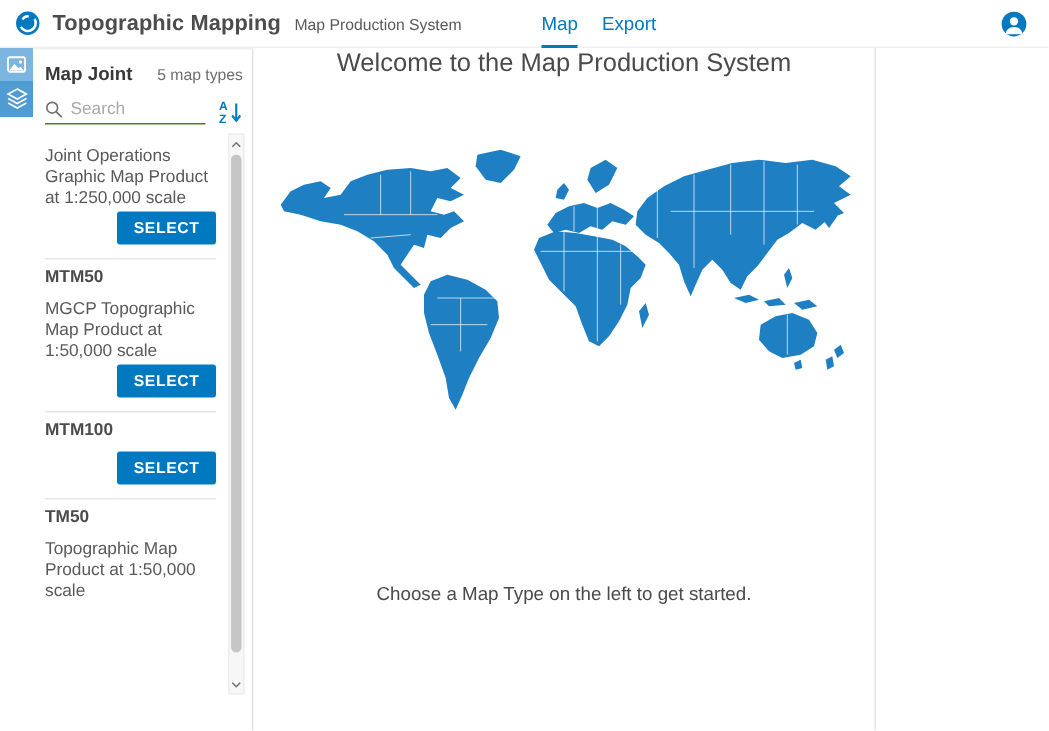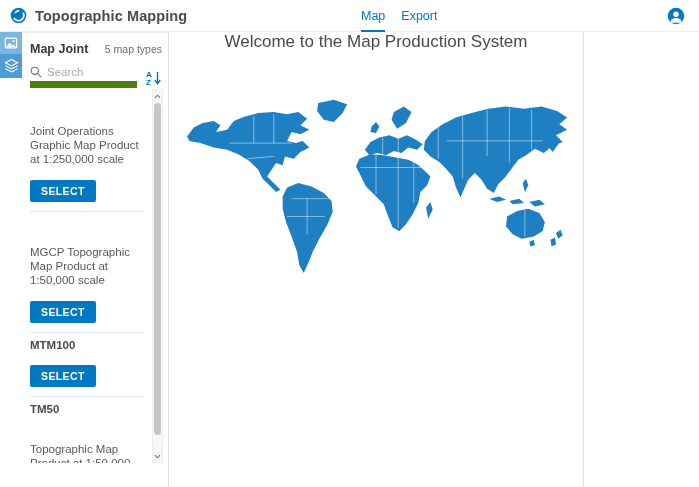--- a/index.html
+++ b/index.html
@@ -29,32 +29,32 @@
   .tool{width:22px;height:22px;display:flex;align-items:center;justify-content:center;cursor:pointer;}
   .tool.active{background:rgba(255,255,255,.26);}
 
   
   .sidebar{position:absolute;left:22px;top:32px;width:147px;height:455px;background:#fff;
     border-right:1px solid var(--line);border-top:1px solid #f0f0f0;}
   .sb-head{display:flex;align-items:baseline;justify-content:space-between;padding:9px 6px 0 8px;}
   .sb-title{font-size:12.5px;font-weight:bold;color:#383838;}
   .sb-count{font-size:10.5px;color:var(--text-muted);}
   .sb-search{display:flex;align-items:center;padding:10px 6px 0 8px;}
-  .search-box{display:flex;align-items:flex-end;border-bottom:7px solid #4d7c0f;width:112px;padding-bottom:3px;}
+  .search-box{display:flex;align-items:flex-end;border-bottom:1px solid #4d7c0f;width:112px;padding-bottom:3px;}
   .search-box input{border:0;outline:0;font-size:11.5px;width:90px;margin-left:5px;color:#444;
     font-family:"Liberation Sans",sans-serif;}
   .search-box input::placeholder{color:#a9a9a9;}
   .sort-btn{margin-left:9px;cursor:pointer;display:flex;align-items:center;}
 
   .list{position:absolute;left:0;top:54px;width:146px;height:376px;overflow:hidden;padding:4px 24px 0 8px;}
   .item{border-bottom:1px solid #e4e4e4;padding:6px 0 9px 0;}
   .item:last-child{border-bottom:0;}
   .item-name{font-size:11.5px;font-weight:bold;color:#4b4b4b;margin-bottom:8px;}
-  .item-desc{font-size:11.5px;color:var(--text-mid);line-height:14px;margin-top:27px;}
-  .btn-row{display:flex;margin-top:14px;}
+  .item-desc{font-size:11.5px;color:var(--text-mid);line-height:14px;}
+  .btn-row{display:flex;justify-content:flex-end;margin-top:2px;}
   .select-btn{background:var(--accent);color:#fff;border:0;border-radius:2px;font-size:10.5px;
     font-weight:bold;letter-spacing:.4px;padding:5px 11px;cursor:pointer;font-family:"Liberation Sans",sans-serif;}
 
   
   .sb-scroll{position:absolute;right:5px;top:56px;width:11px;height:374px;background:#f7f7f7;
     border:1px solid #ededed;}
   .sb-scroll .arrow{position:absolute;left:0;width:9px;height:12px;display:flex;align-items:center;
     justify-content:center;color:#707070;font-size:8px;cursor:pointer;}
   .sb-scroll .arrow.up{top:0;}
   .sb-scroll .arrow.down{bottom:0;}
@@ -73,20 +73,21 @@
 
 <div class="stage">
 
   <div class="header">
     <svg class="logo" viewBox="0 0 24 24">
       <circle cx="12" cy="12" r="11" fill="var(--accent)"></circle>
       <path d="M5.5,15.5 A7.5,7.5 0 0 0 18.5,8" stroke="#fff" stroke-width="2.4" fill="none"></path>
       <path d="M7,8.5 A6,6 0 0 1 13,5.5" stroke="#fff" stroke-width="2.2" fill="none"></path>
     </svg>
     <div class="app-title">Topographic Mapping</div>
+    <div class="app-subtitle">Map Production System</div>
     <div class="tabs">
       <div class="tab active">Map</div>
       <div class="tab">Export</div>
     </div>
     <svg class="avatar" viewBox="0 0 24 24">
       <defs>
           <clipPath id="avc">
             <circle cx="12" cy="12" r="11"></circle>
           </clipPath>
         </defs>
@@ -140,20 +141,21 @@
 
     <div class="list">
     <div class="item">
       <div class="item-desc">Joint Operations Graphic Map Product at 1:250,000 scale</div>
       <div class="btn-row">
         <button class="select-btn">SELECT</button>
       </div>
     </div>
 
     <div class="item">
+      <div class="item-name">MTM50</div>
       <div class="item-desc">MGCP Topographic Map Product at 1:50,000 scale</div>
       <div class="btn-row">
         <button class="select-btn">SELECT</button>
       </div>
     </div>
 
     <div class="item">
       <div class="item-name">MTM100</div>
       <div class="btn-row">
         <button class="select-btn">SELECT</button>
@@ -224,15 +226,16 @@
           <path d="M236,28 V60"></path>
             <path d="M258,22 V78"></path>
             <path d="M280,16 V58"></path>
             <path d="M300,14 V64"></path>
           <path d="M320,16 V52"></path>
             <path d="M244,44 H330"></path>
           <path d="M314,106 V130"></path>
         </g>
       </svg>
     </div>
+    <div class="hint">Choose a Map Type on the left to get started.</div>
   </div>
 
 </div>
 
 </body></html>

